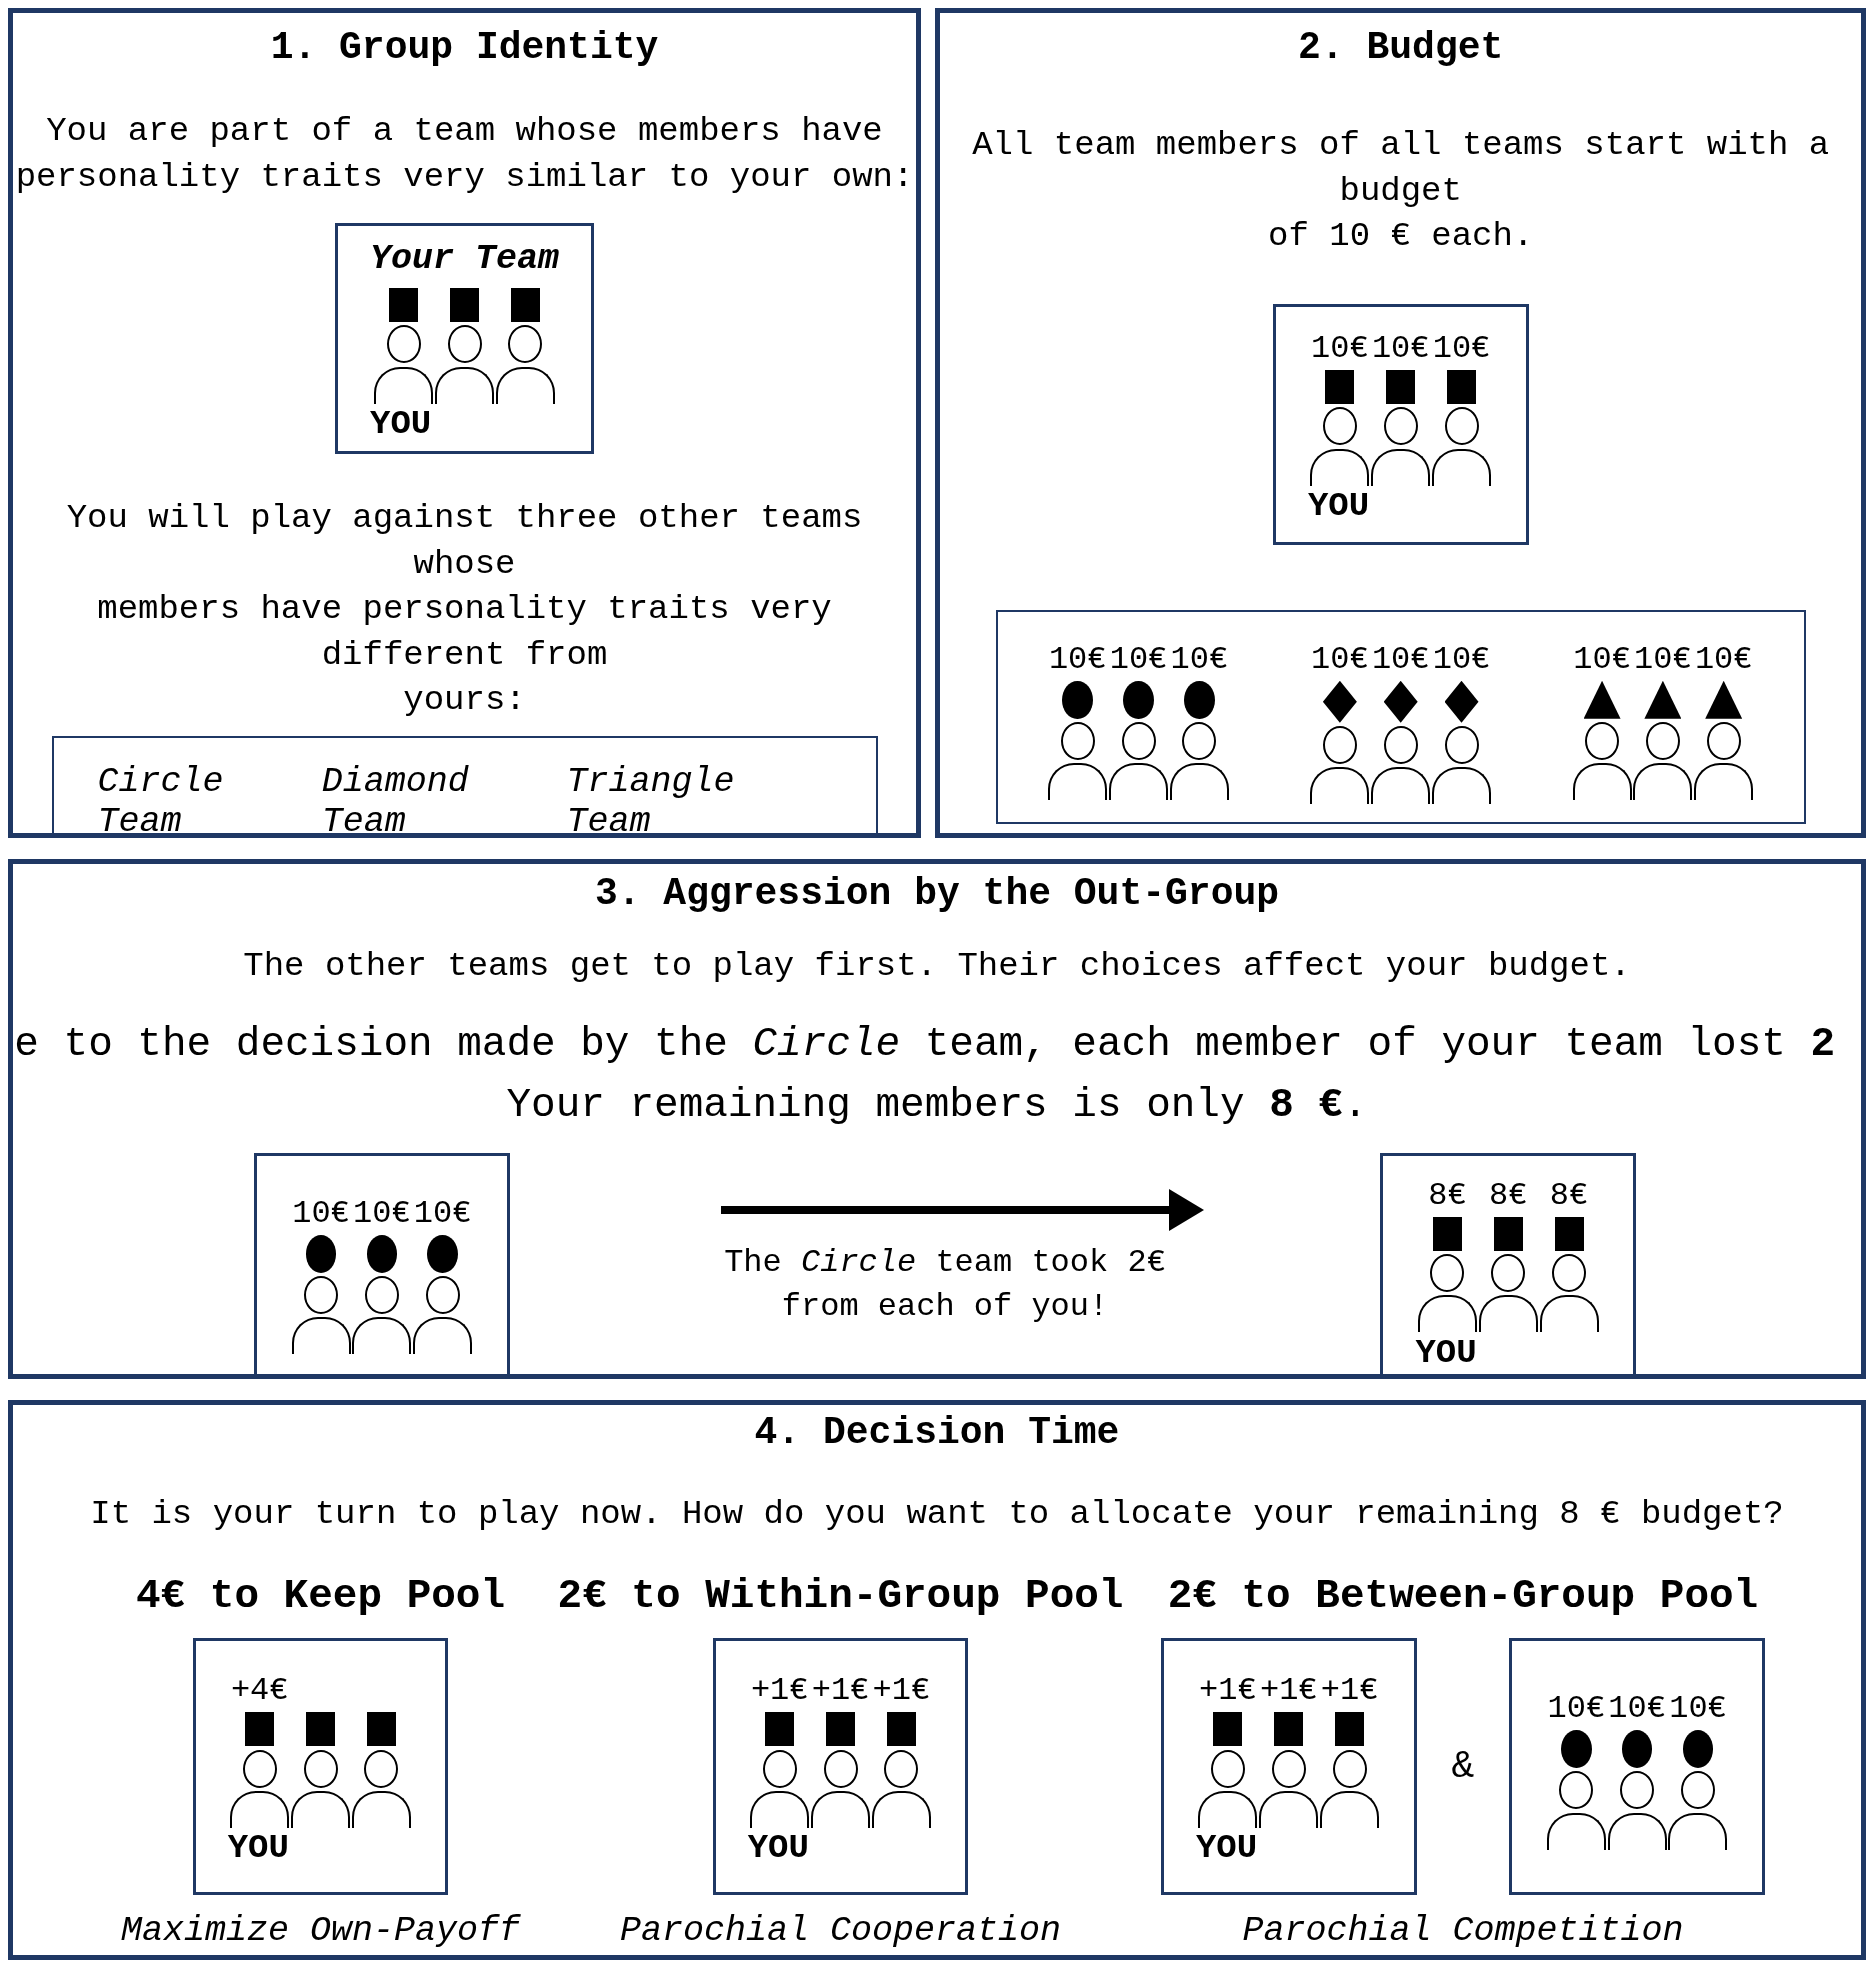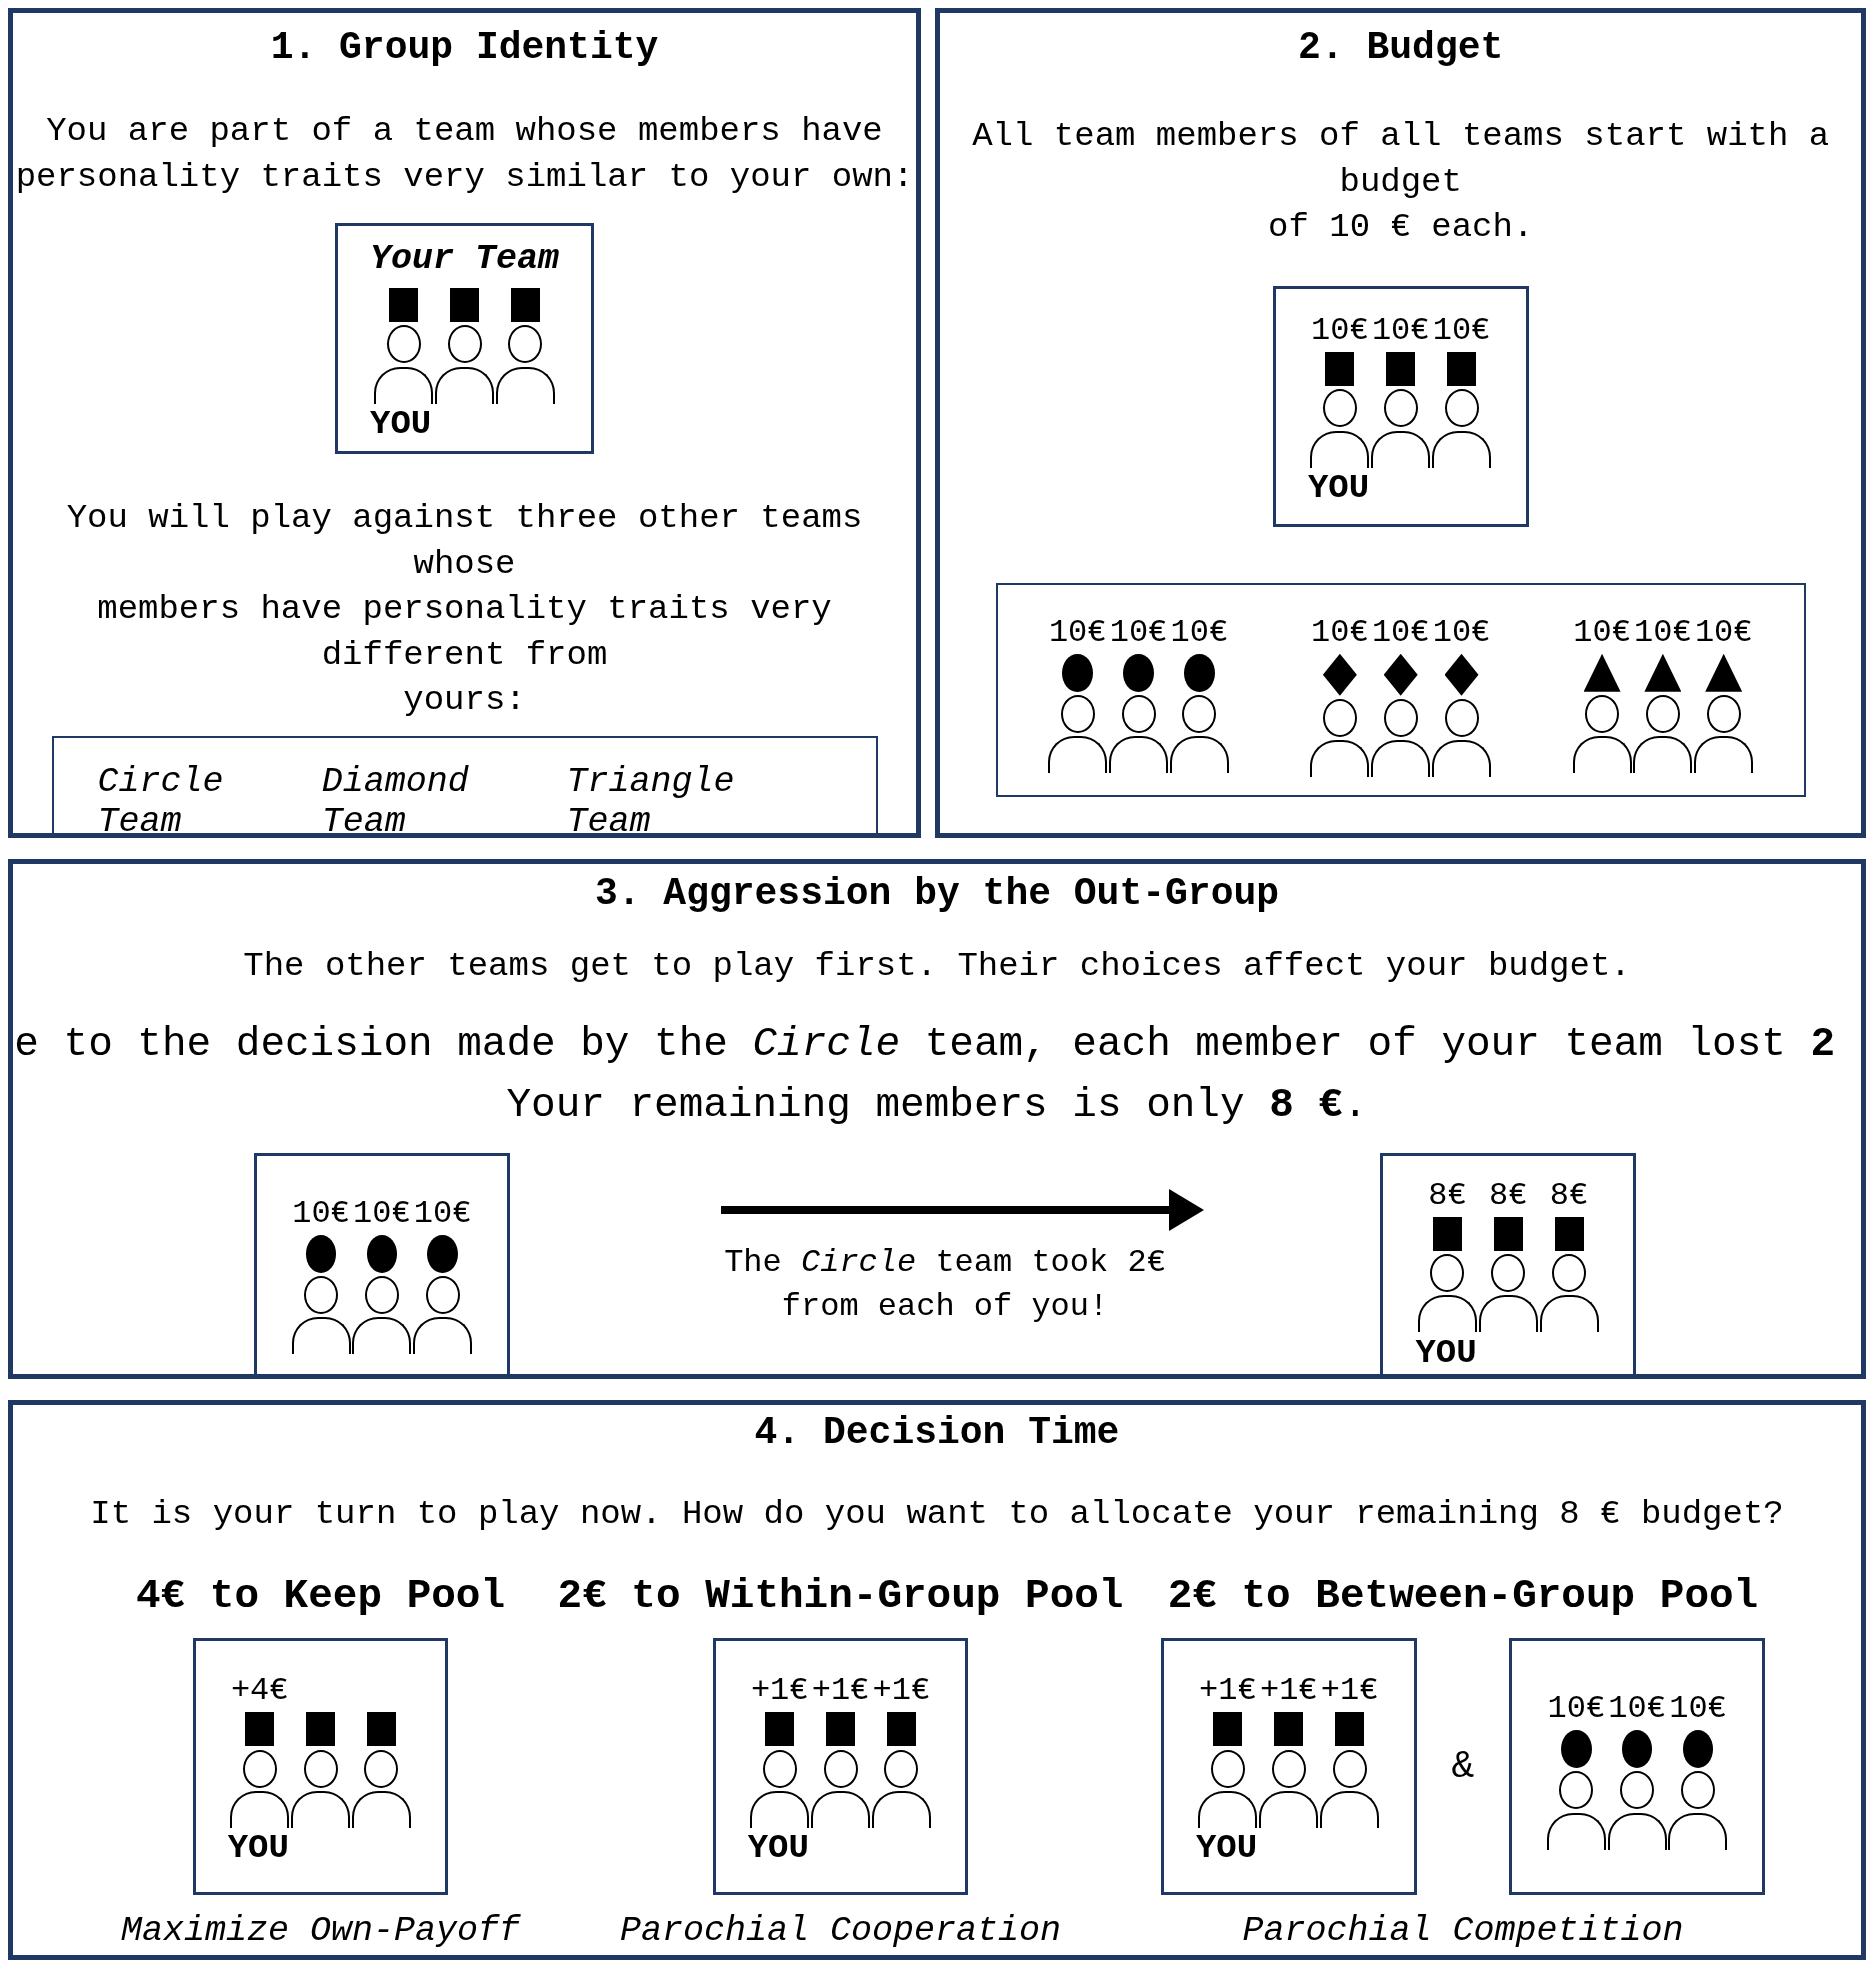--- a/index.html
+++ b/index.html
@@ -6,21 +6,21 @@
   *{ margin:0; padding:0; box-sizing:border-box; }
   body{
     width:1874px; height:1968px; background:#fff; color:var(--ink);
     font-family:"Liberation Sans", sans-serif;
   }
   .page{ width:1874px; height:1968px; padding:8px; display:flex; flex-direction:column; gap:21px; }
   .row1{ display:flex; gap:14.4px; height:830px; }
   .panel{ border:5.6px solid var(--navy); background:#fff; overflow:hidden;
           display:flex; flex-direction:column; align-items:center;font-family:Liberation Mono, monospace; }
   #panel1{ width:913px; }
-  #panel2{ flex:1; }
+  #panel2{ flex:1;gap:9px; }
   #panel3{ height:520px; }
   #panel4{ flex:1; }
 
   .panel-title{ font-size:38px; font-weight:bold; text-align:center; }
   .para{ font-size:34px; text-align:center; line-height:1.34; }
   .para .line{ display:block; }
   .rich{ font-size:41px; text-align:center; line-height:1.5; white-space:nowrap; }
 
   
   .figbox{ border:3.2px solid var(--navy); background:#fff; padding:13px 32px 8px;

